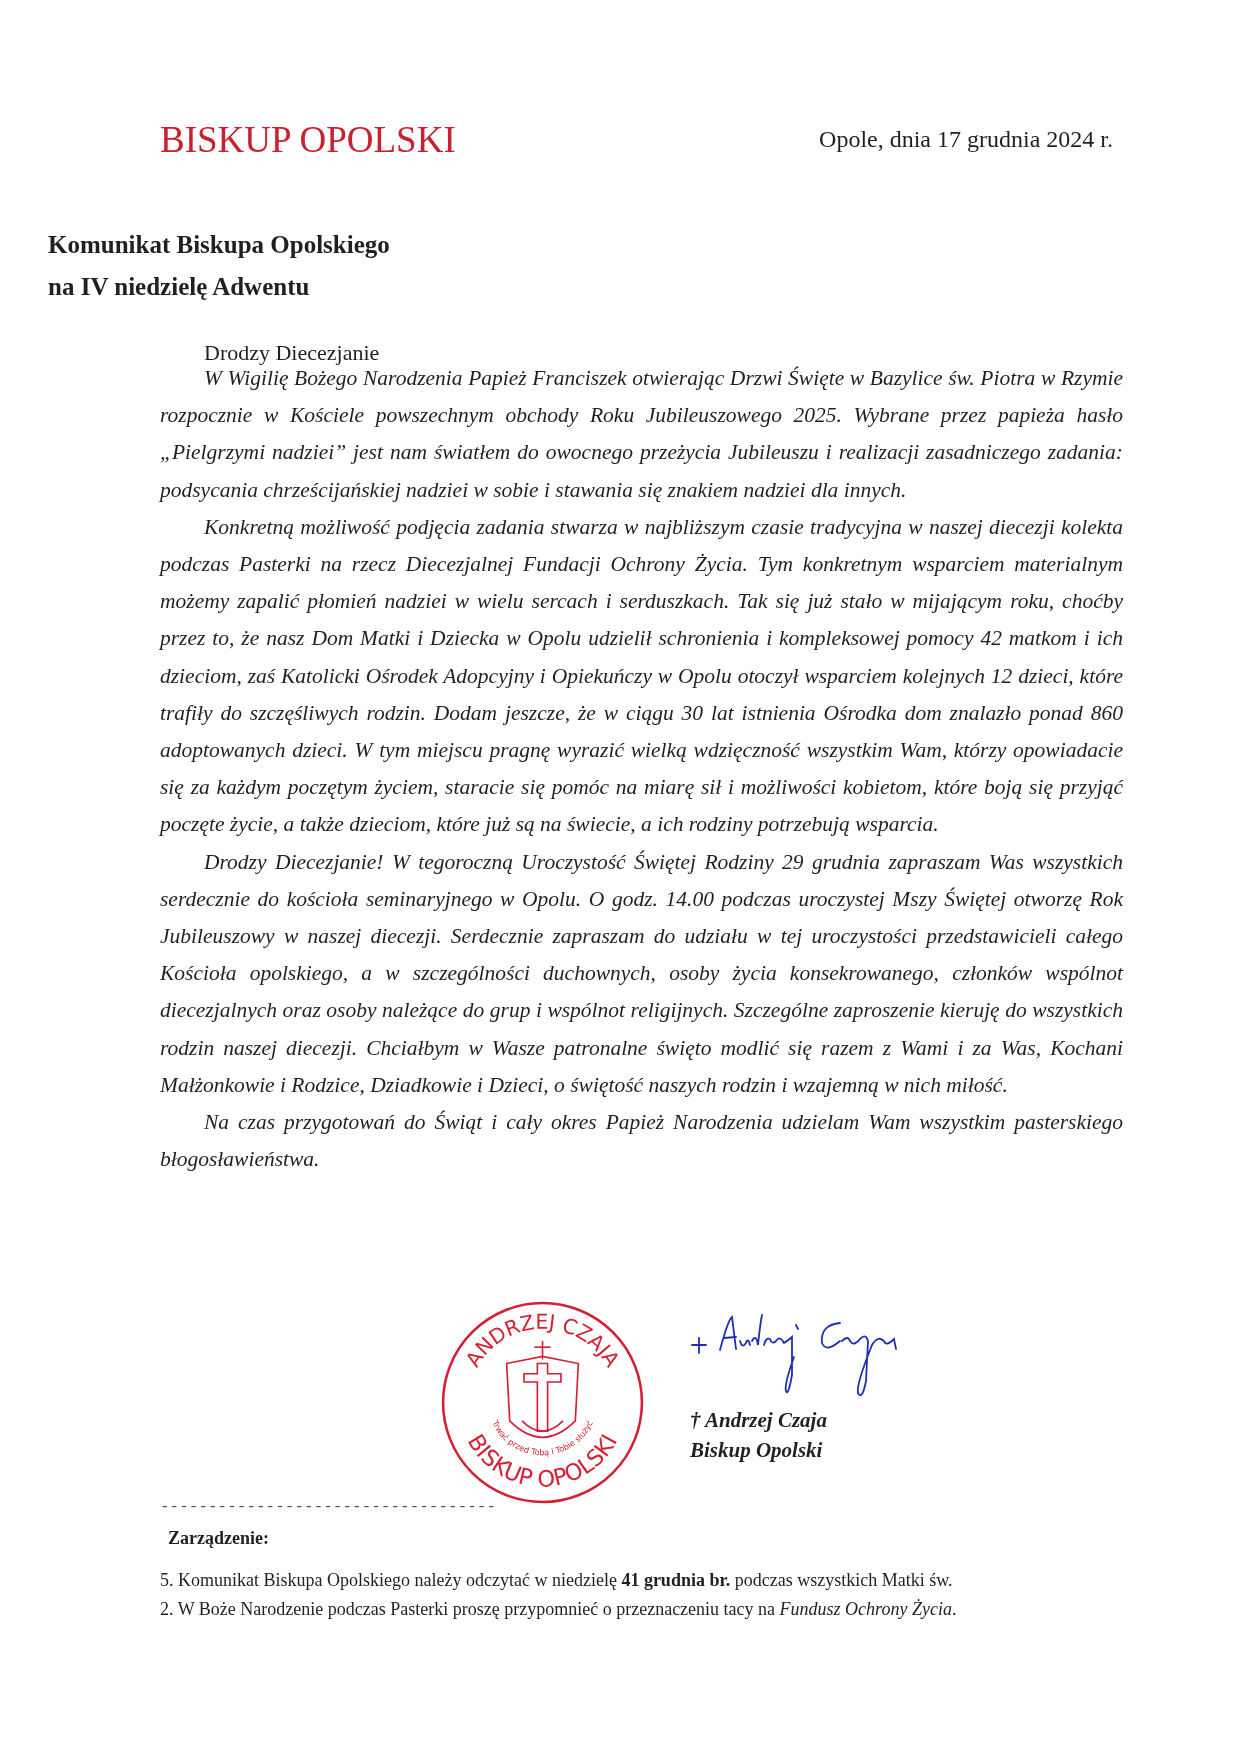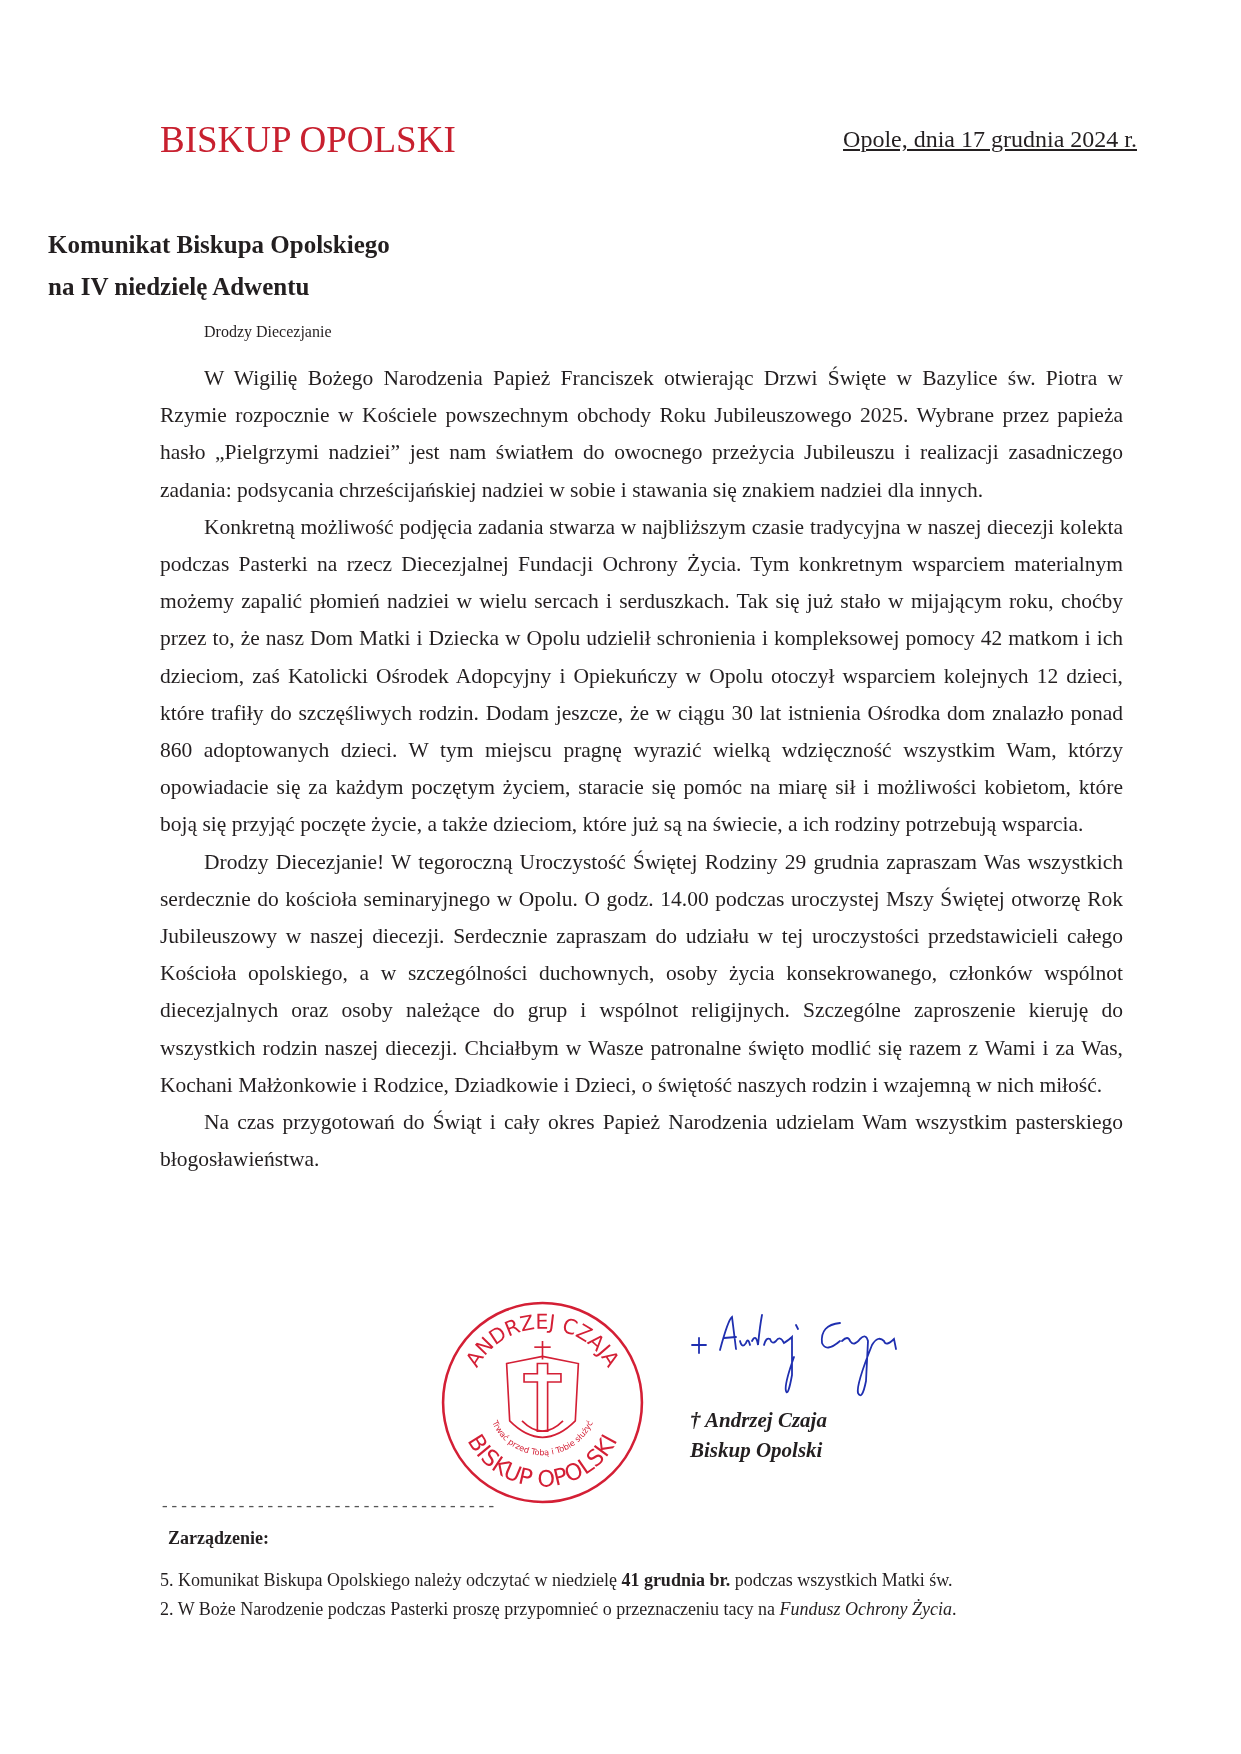--- a/index.html
+++ b/index.html
@@ -1,26 +1,26 @@
 <!DOCTYPE html>
 <html><head>
 <meta charset="utf-8">
 <style>
   html, body { margin: 0; padding: 0; background: #ffffff; }
   body { width: 1241px; height: 1754px; position: relative; overflow: hidden;
          font-family: "Liberation Serif", "DejaVu Serif", serif; color: #231f20; }
   .header-title { position: absolute; left: 160px; top: 118px; font-size: 37px; color: #c8202f;
                   font-family: "Liberation Serif", serif; letter-spacing: 0px; }
-  .header-date { position: absolute; right: 104px; top: 126px; font-size: 24px; text-decoration: underline; }
+  .header-date { position: absolute; right: 128px; top: 126px; font-size: 24px; }
   .doc-title { position: absolute; left: 0; width: 1241px; top: 224px; text-align: left;
                font-weight: bold; font-size: 25px; line-height: 42px; padding-left: 48px; }
   .body-text { position: absolute; left: 160px; width: 963px; top: 323px; font-size: 21.5px;
-               line-height: 37.2px; text-align: justify; }
+               line-height: 37.2px; text-align: justify; font-style: italic; }
   .body-text p { margin: 0; text-indent: 44px; }
-  .greeting { position: absolute; left: 204px; top: 323px; font-size: 16px; }
+  .greeting { position: absolute; left: 204px; top: 340px; font-size: 22px; }
   .stamp { position: absolute; left: 440px; top: 1300px; width: 205px; height: 205px; }
   .signature { position: absolute; left: 690px; top: 1305px; width: 260px; height: 120px; }
   .signer { position: absolute; left: 690px; top: 1405px; width: 230px; 
             font-style: italic; font-weight: bold; font-size: 21px; line-height: 30px; }
   .separator { position: absolute; left: 160px; top: 1498px; font-size: 16px; letter-spacing: 0px; color: #555; font-family: "Liberation Mono", monospace; }
   .directive-title { position: absolute; left: 168px; top: 1528px; font-size: 18px; font-weight: bold; }
   .directives { position: absolute; left: 160px; width: 963px; top: 1568px; font-size: 18px; line-height: 25px; }
   .directives p { margin: 0 0 4px 0; }
 </style>
 </head>

